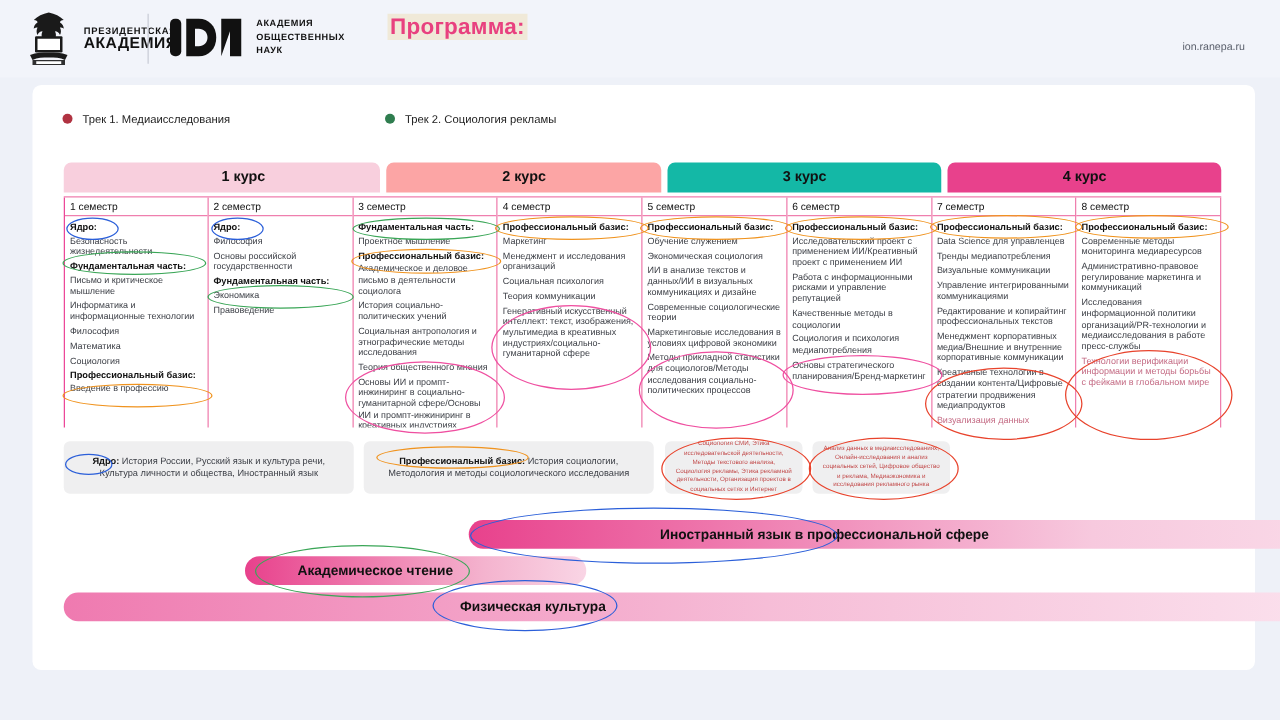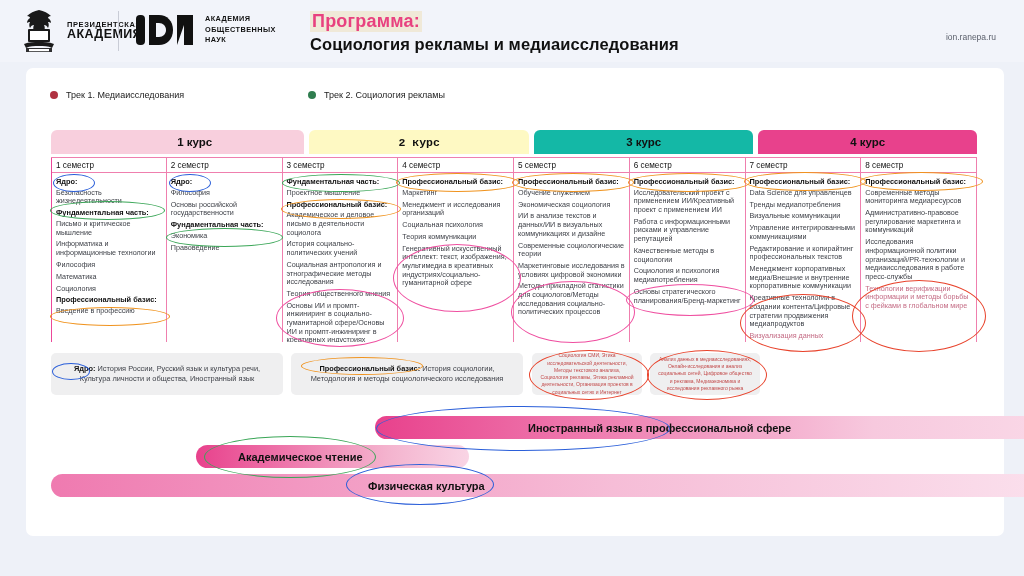--- a/index.html
+++ b/index.html
@@ -131,21 +131,20 @@
         </div>
         <div class="ion-txt">
           <div>АКАДЕМИЯ</div>
           <div>ОБЩЕСТВЕННЫХ</div>
           <div>НАУК</div>
         </div>
       </div>
 
       <div class="prog">
         <span class="prog-label">Программа:</span>
-        <div class="prog-title">Социология рекламы и медиаисследования</div>
       </div>
 
       <div class="site">ion.ranepa.ru</div>
     </div>
   </div>
 
   <div class="card">
 
     <div class="legend">
       <div class="leg">
@@ -154,21 +153,21 @@
       </div>
       <div class="leg two">
         <span class="dot" style="background:#2f7d4f"></span>
         <span>Трек 2. Социология рекламы</span>
       </div>
     </div>
 
     <div class="grid">
       <div class="years">
         <div class="year y1" style="background: rgb(248, 207, 221);">1 курс</div>
-        <div class="year y2" style="background: #fef9c3; font-family: Liberation Mono, monospace;">2 курс</div>
+        <div class="year y2" style="background: #fca5a5;">2 курс</div>
         <div class="year y3" style="background: #14b8a6;">3 курс</div>
         <div class="year y4" style="background: rgb(232, 65, 140);">4 курс</div>
       </div>
       <div class="sems" id="sem-row">
           <div class="semcol">
             <div class="semhead">1 семестр</div>
             <div class="sembody">
               <div class="cathead">Ядро:</div>
               <div class="crs">Безопасность жизнедеятельности</div>
               <div class="cathead">Фундаментальная часть:</div>

